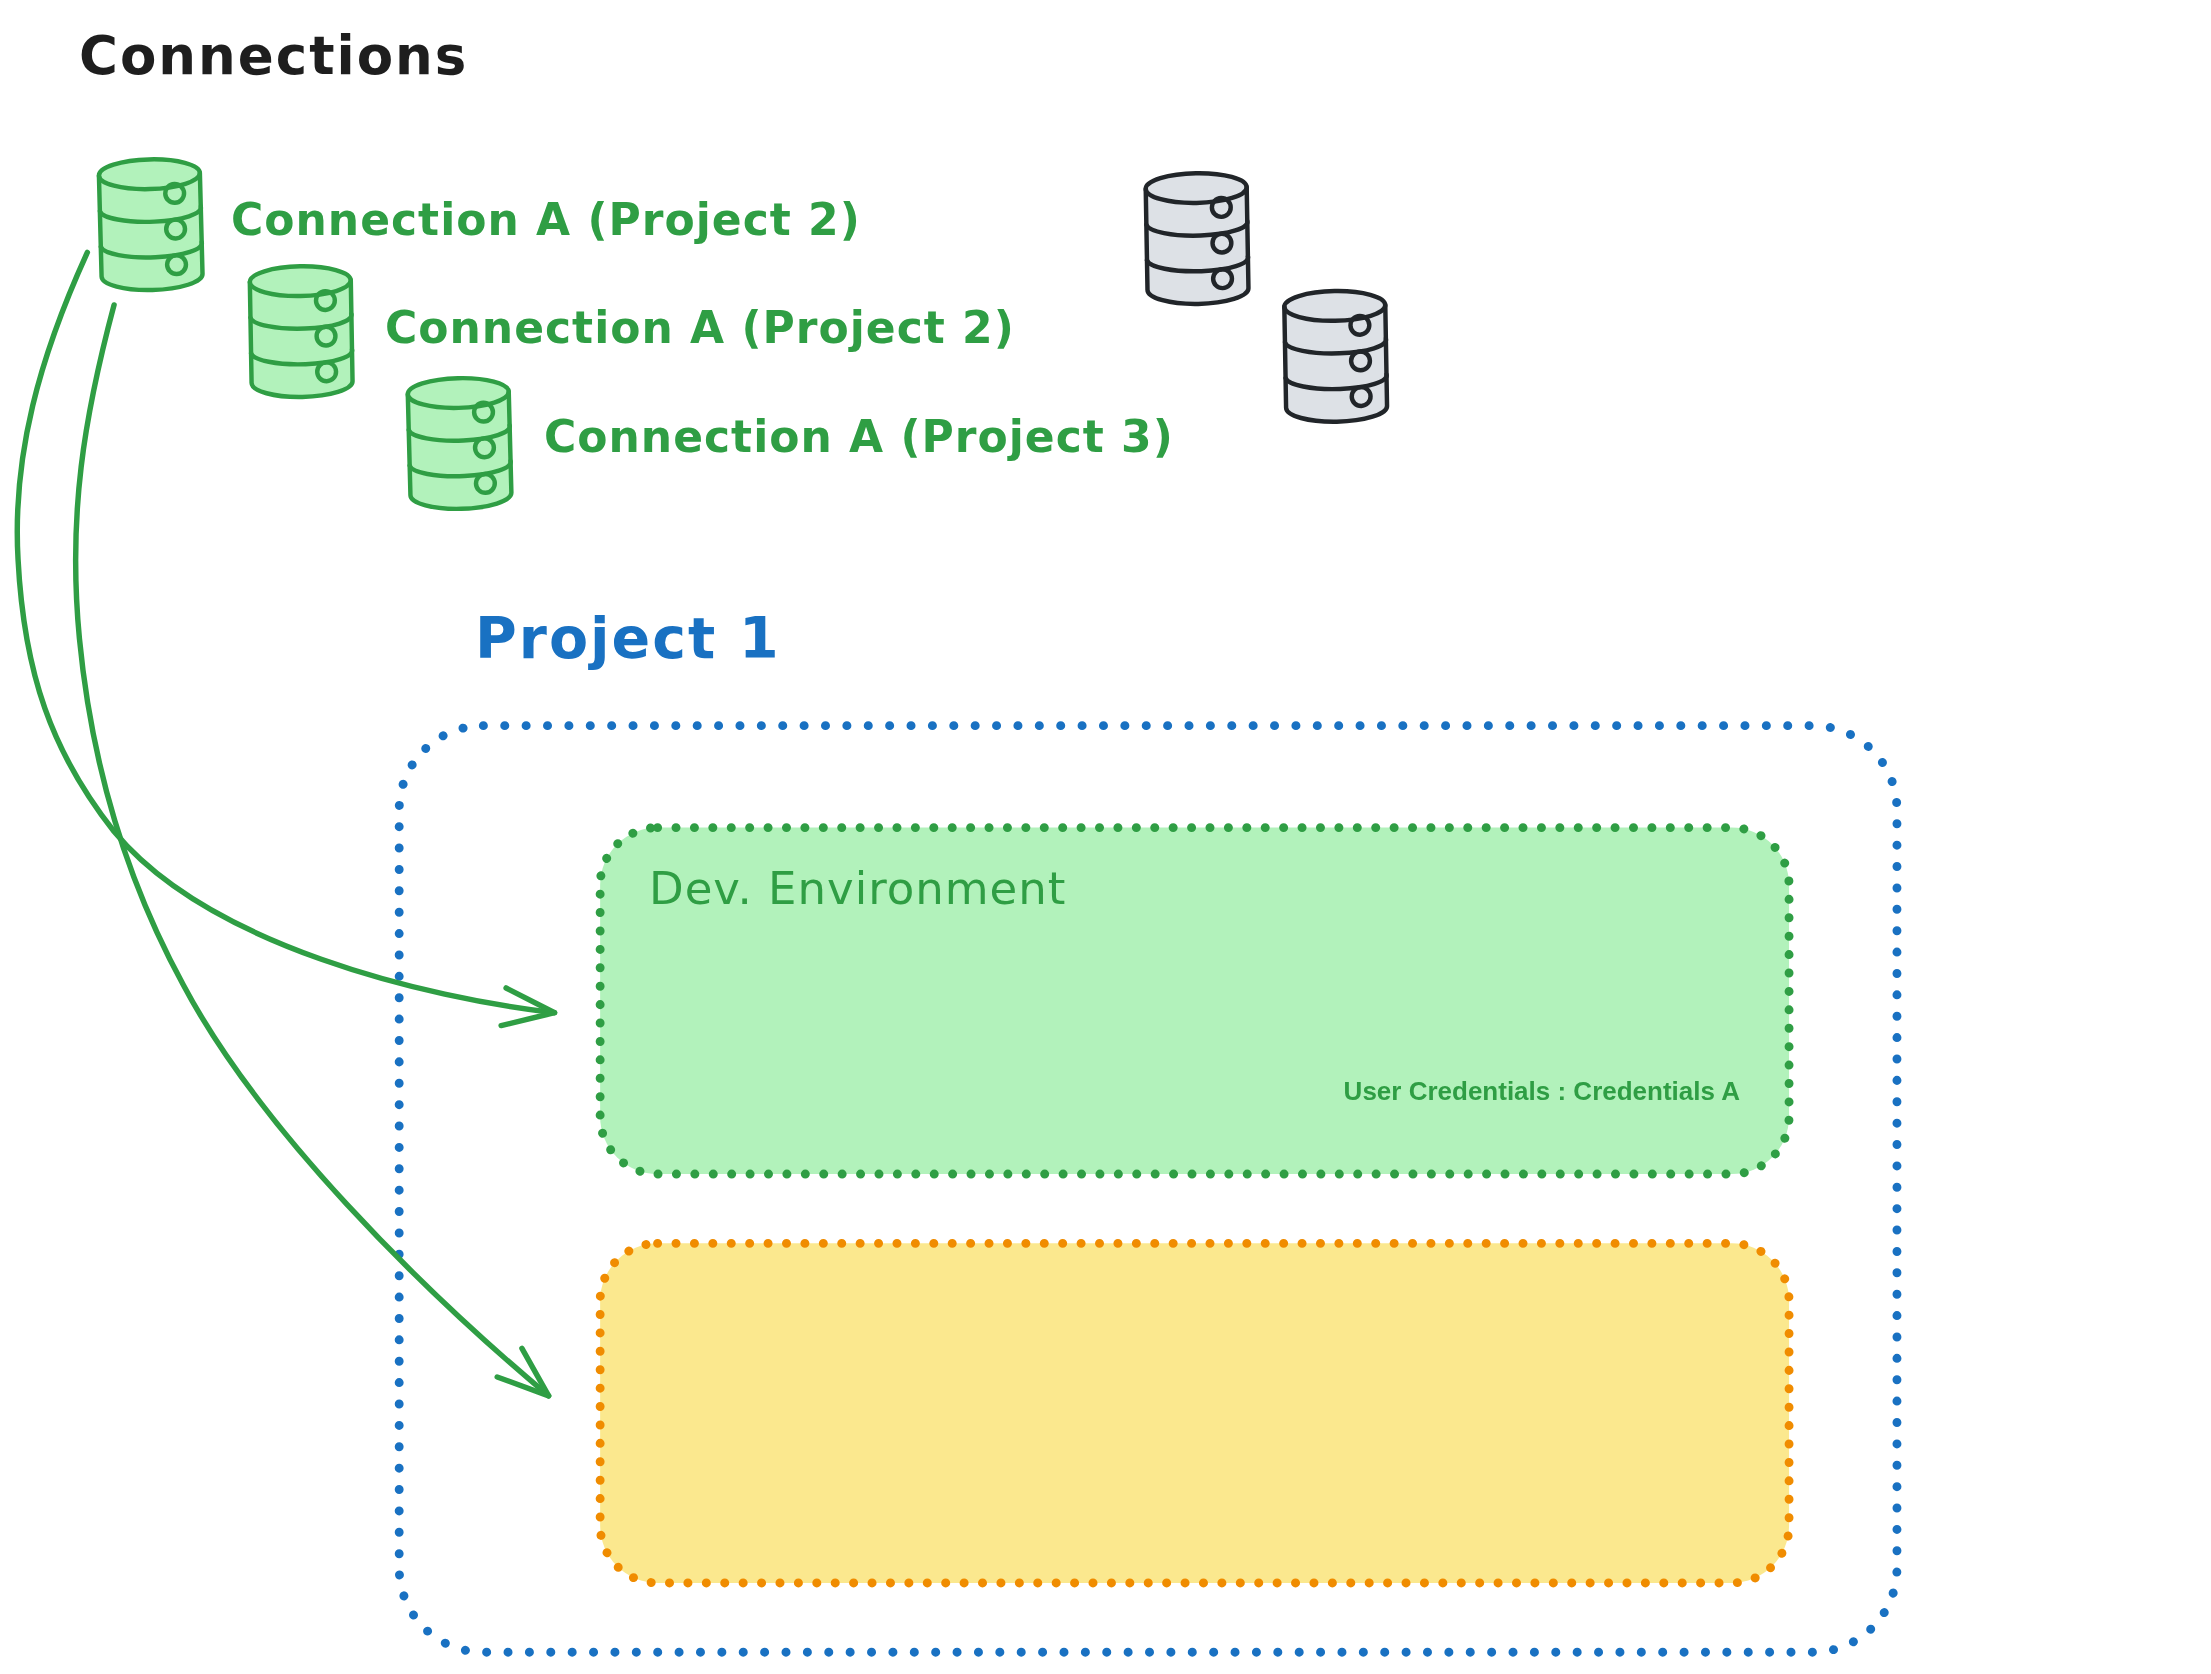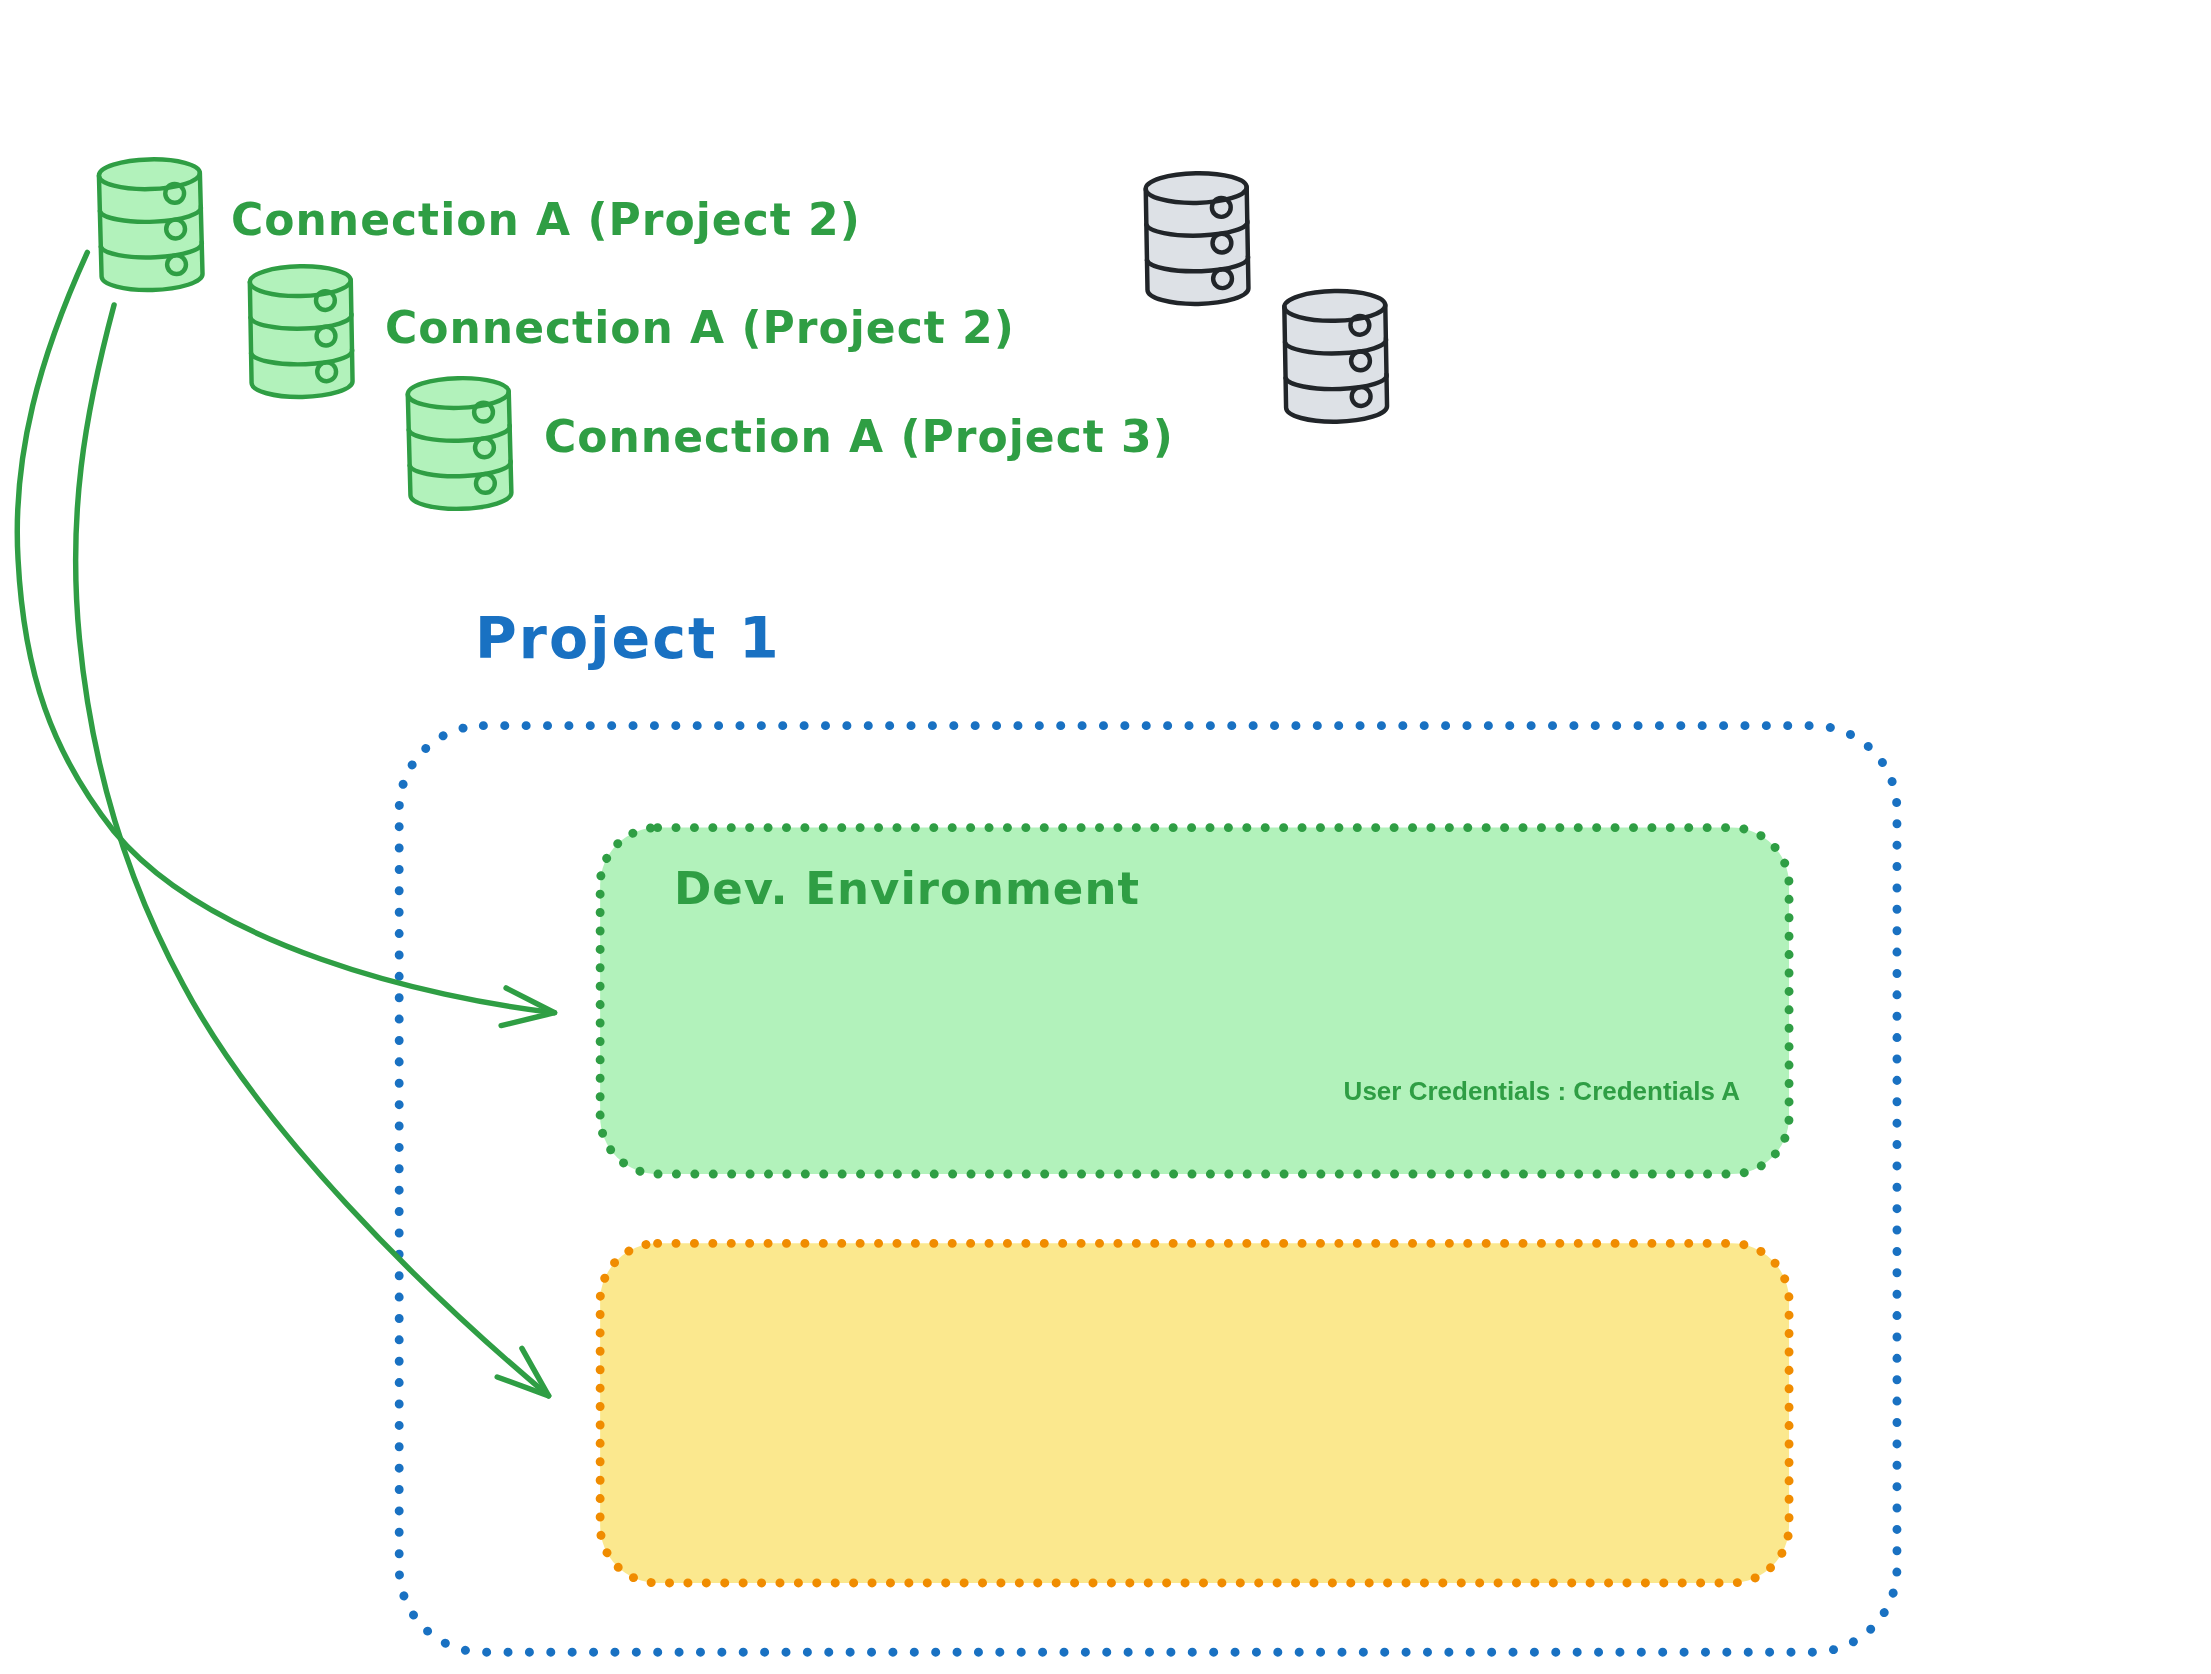--- a/index.html
+++ b/index.html
@@ -38,21 +38,21 @@
   
   .arrow { fill: none; stroke: #2f9e44; stroke-width: 5.5; stroke-linecap: round; stroke-linejoin: round; }
 
   
   .t { position: absolute; white-space: nowrap; line-height: 1.15; }
   .hand { letter-spacing: 1px; }
   .title-main { left: 79px; top: 26px; font-size: 53px; font-weight: 700; color: #1e1e1e; letter-spacing: 2px; }
   .green-label { font-size: 44px; font-weight: 600; color: #2f9e44; }
   .black-label { font-size: 41px; font-weight: 600; color: #1e1e1e; }
   .project-title { left: 475px; top: 606px; font-size: 57px; font-weight: 700; color: #1971c2; letter-spacing: 2px; }
-  .env-title { font-size: 45px; font-weight: 700; margin-left: 25px; }
+  .env-title { font-size: 45px; font-weight: 400; }
   .dev-title { left: 649px; top: 863px; color: #2f9e44; }
   .prod-title { left: 663px; top: 1275px; color: #f08c00; }
   .mono { font-family: Liberation Sans, sans-serif; font-weight: 700; font-size: 26px; }
   .dev-mapping { left: 600px; top: 1077px; width: 1140px; text-align: right; color: #2f9e44; }
   .prod-mappings { left: 924px; top: 1426px; color: #e03131; line-height: 50px; }
 </style>
 </head>
 <body>
 
 <div class="canvas">
@@ -119,20 +119,21 @@
       <path class="arrow" d="M88 255 C 40 360, 12 460, 18 565 C 24 680, 52 760, 115 840 C 210 955, 430 1008, 560 1023"></path>
       <path class="arrow" d="M506 1036 L560 1023 L511 998"></path>
     </g>
 
     <g>
       <path class="arrow" d="M115 308 C 85 420, 68 520, 80 645 C 92 770, 125 885, 185 995 C 262 1140, 425 1302, 554 1410"></path>
       <path class="arrow" d="M502 1391 L554 1410 L527 1362"></path>
     </g>
   </svg>
 
+  <div class="t hand title-main">Connections</div>
 
   <div class="t hand green-label" style="left:231px; top:195px;">Connection A (Project 2)</div>
   <div class="t hand green-label" style="left:385px; top:303px;">Connection A (Project 2)</div>
   <div class="t hand green-label" style="left:544px; top:412px;">Connection A (Project 3)</div>
 
 
   <div class="t hand project-title">Project 1</div>
 
   <div class="t hand env-title dev-title">Dev. Environment</div>
   <div class="t mono dev-mapping">User Credentials : Credentials A</div>

